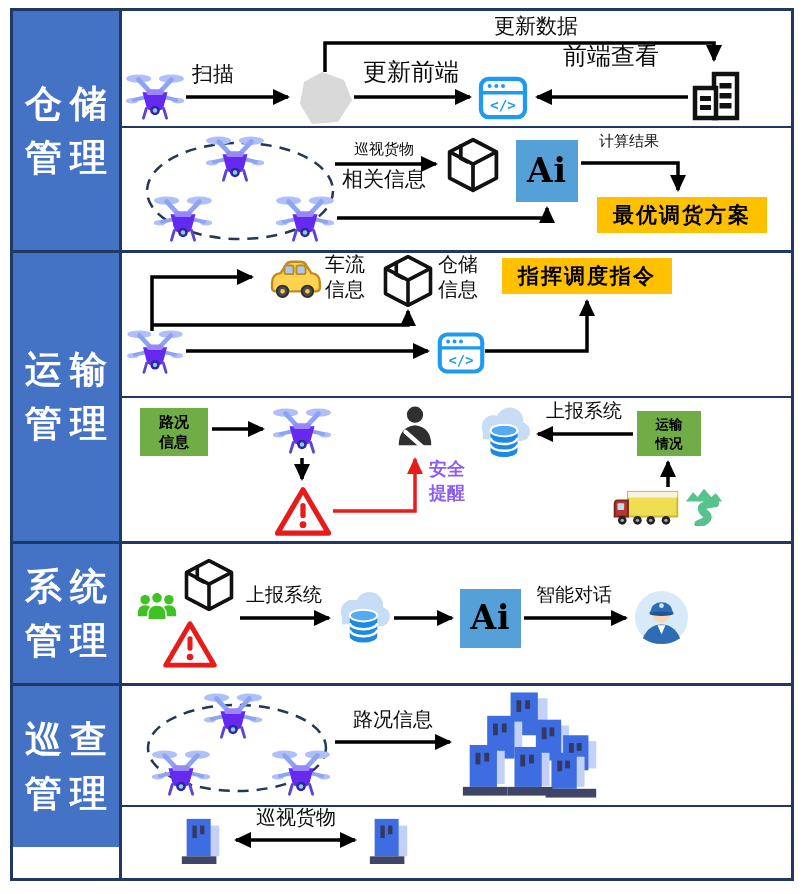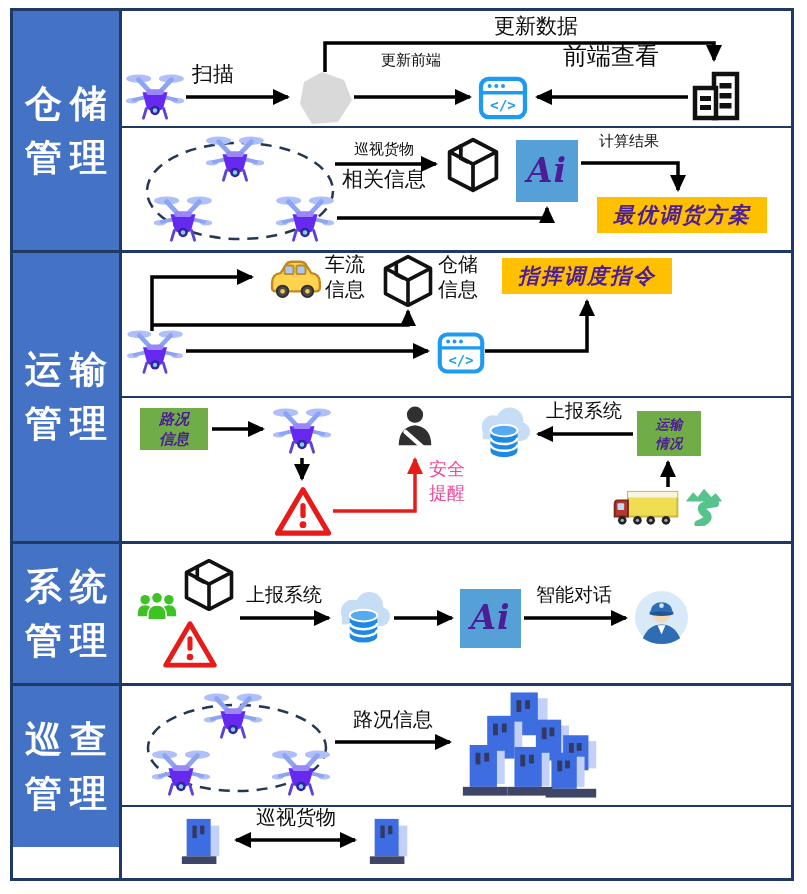--- a/index.html
+++ b/index.html
@@ -8,23 +8,23 @@
   .abs{position:absolute;}
   .frame{left:10px;top:8px;width:784px;height:873px;border:3px solid #1F3864;box-sizing:border-box;}
   .vline{left:119px;top:8px;width:3px;height:873px;background:#1F3864;}
   .secline{left:10px;width:784px;height:3px;background:#1F3864;}
   .rowline{left:122px;width:672px;height:2px;background:#1F3864;}
   .side{left:13px;width:106px;background:#4472C4;display:flex;flex-direction:column;
         align-items:center;justify-content:center;color:#fff;font-size:37px;font-weight:700;
         line-height:1.45;letter-spacing:8px;text-indent:8px;}
   .lbl{position:absolute;transform:translate(-50%,-50%);white-space:nowrap;color:#0b0b0b;
        font-size:20px;}
-  .lbl.red{color:#ec4899;font-weight:400;}
+  .lbl.red{color:#8b5cf6;font-weight:700;}
   .cbox{position:absolute;display:flex;flex-direction:column;align-items:center;
-        justify-content:center;color:#4c1d95;font-weight:700;box-sizing:border-box;line-height:1.35;font-style:italic;}
+        justify-content:center;color:#000000;font-weight:700;box-sizing:border-box;line-height:1.35;}
   .orange{background:#FFC000;font-size:21px;letter-spacing:2px;}
   .green{background:#70AD47;}
   .aibox{background:#55A0D7;font-size:33px;letter-spacing:1px;}
   .icon{position:absolute;}
   .icon svg{display:block;width:100%;height:100%;}
   #wires{left:0;top:0;pointer-events:none;}
 </style>
 </head>
 <body>
 
@@ -297,21 +297,21 @@
         <use href="#sym-drone"></use>
       </svg>
     </div>
   <div class="icon" style="left:437px;top:331px;width:48px;height:44px">
       <svg viewBox="0 0 52 46">
         <use href="#sym-browser"></use>
       </svg>
     </div>
   <div class="cbox orange" style="left:502px;top:258px;width:170px;height:36px">指挥调度指令</div>
 
-  <div class="cbox green" style="left:140px;top:408px;width:68px;height:42px;font-size:15px">
+  <div class="cbox green" style="left:140px;top:408px;width:68px;height:48px;font-size:15px">
     <div>路况</div>
     <div>信息</div>
   </div>
   <div class="icon" style="left:273px;top:404px;width:58px;height:52px">
       <svg viewBox="0 0 60 54">
         <use href="#sym-drone"></use>
       </svg>
     </div>
   <div class="icon" style="left:274px;top:486px;width:58px;height:50px">
       <svg viewBox="0 0 60 53">
@@ -397,21 +397,21 @@
       </svg>
     </div>
   <div class="icon" style="left:366px;top:814px;width:48px;height:52px">
       <svg viewBox="0 0 50 54">
         <use href="#sym-building"></use>
       </svg>
     </div>
 
   <div class="lbl" style="left:213px;top:74px;font-size:21px">扫描</div>
   <div class="lbl" style="left:536px;top:26px;font-size:21px">更新数据</div>
-  <div class="lbl" style="left:411px;top:60px;font-size:15px">更新前端</div>
+  <div class="lbl" style="left:411px;top:72px;font-size:24px">更新前端</div>
   <div class="lbl" style="left:611px;top:56px;font-size:24px">前端查看</div>
   <div class="lbl" style="left:384px;top:149px;font-size:15px">巡视货物</div>
   <div class="lbl" style="left:384px;top:179px;font-size:21px">相关信息</div>
   <div class="lbl" style="left:629px;top:141px;font-size:15px">计算结果</div>
   <div class="lbl" style="left:345px;top:264px">车流</div>
   <div class="lbl" style="left:345px;top:289px">信息</div>
   <div class="lbl" style="left:458px;top:264px">仓储</div>
   <div class="lbl" style="left:458px;top:289px">信息</div>
   <div class="lbl" style="left:584px;top:411px;font-size:19px">上报系统</div>
   <div class="lbl red" style="left:447px;top:469px;font-size:18px">安全</div>

